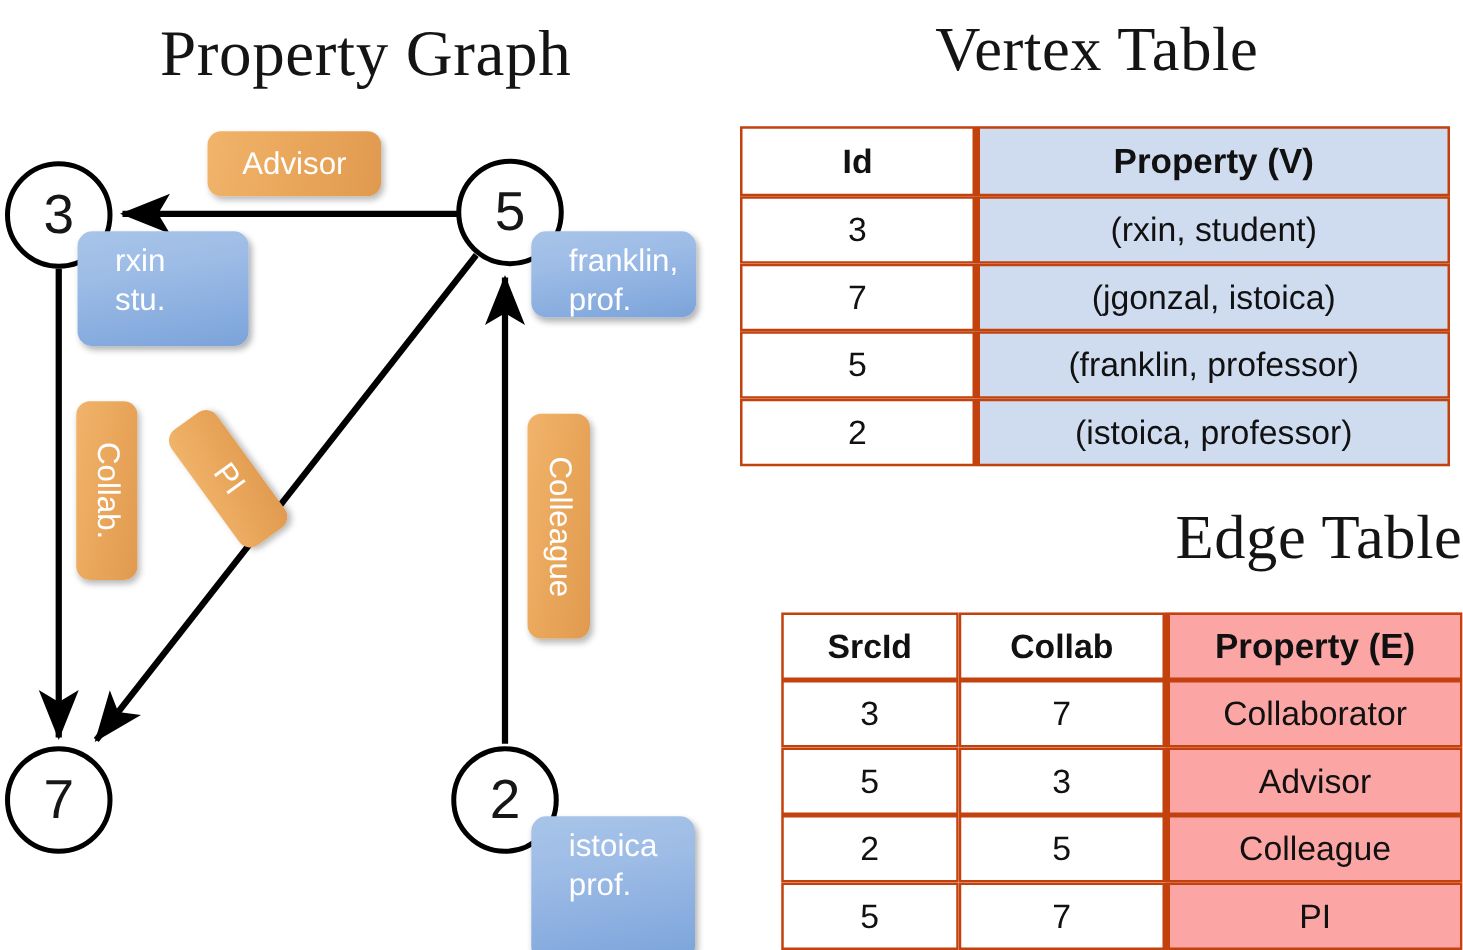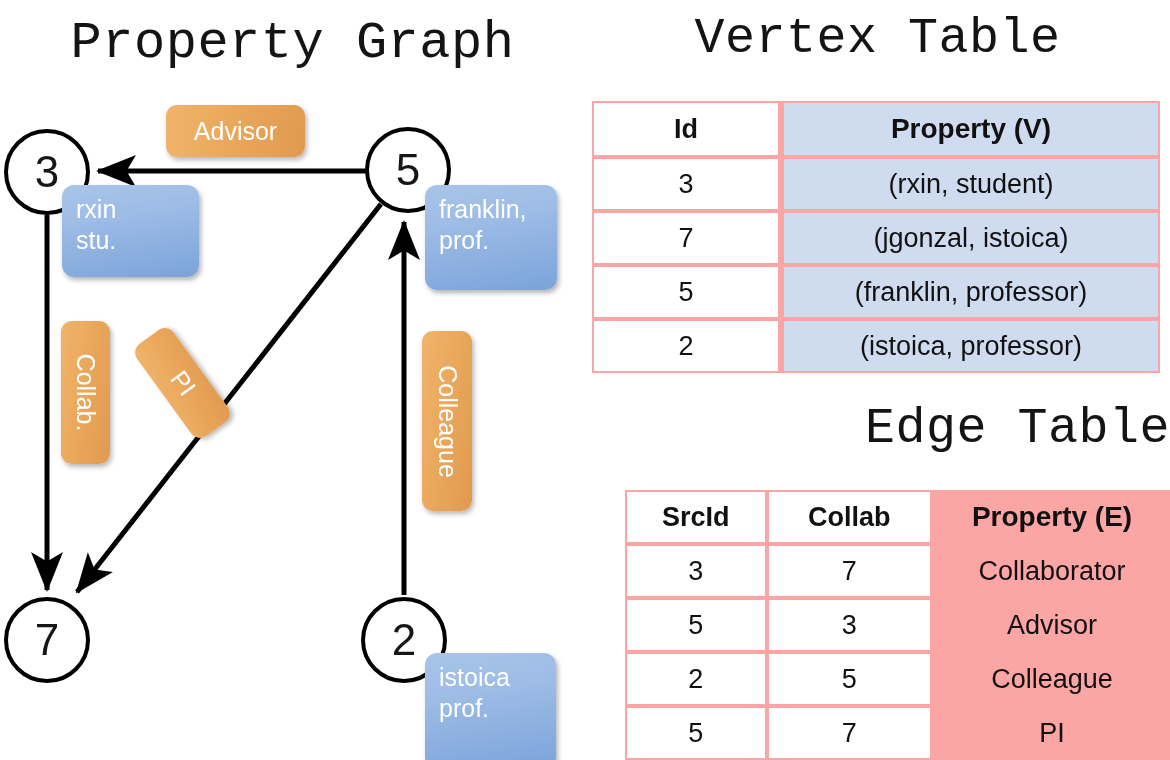--- a/index.html
+++ b/index.html
@@ -11,21 +11,21 @@
     width: 1170px; height: 760px;
     position: relative;
     overflow: hidden;
     font-family: "Liberation Sans", sans-serif;
     color: #111111;
   }
 
   
   .title {
     position: absolute;
-    font-family: Liberation Mono, monospace;
+    font-family: Liberation Serif, serif;
     font-weight: 300;
     color: #141414;
     letter-spacing: 0.5px;
     white-space: nowrap;
   }
   #title-property-graph { left: 0; top: 14px; width: 585px; text-align: center; font-size: 52px; }
   #title-vertex-table   { left: 585px; top: 10px; width: 585px; text-align: center; font-size: 50px; }
   #title-edge-table     { left: 585px; top: 400px; width: 585px; text-align: right; font-size: 50px; }
 
   
@@ -61,26 +61,26 @@
 
   
   .prop-box {
     position: absolute;
     border-radius: 12px;
     background: linear-gradient(170deg, #a8c4e8 0%, #9dbce6 35%, #7ba3da 100%);
     box-shadow: 2px 3px 5px rgba(0,0,0,0.30);
     color: #ffffff;
     font-size: 25px;
     font-weight: 300;
-    padding: 9px 14px;
+    padding: 9px 30px;
     line-height: 1.22;
     z-index: 4;
   }
   #prop-rxin     { left: 62px;  top: 185px; width: 137px; height: 92px; }
-  #prop-franklin { left: 425px; top: 185px; width: 132px; height: 105px; }
+  #prop-franklin { left: 425px; top: 185px; width: 132px; height: 69px; }
   #prop-jgonzal  { left: 62px;  top: 653px; width: 137px; height: 92px; }
   #prop-istoica  { left: 425px; top: 653px; width: 131px; height: 116px; }
 
   
   .edge-label {
     position: absolute;
     border-radius: 11px;
     background: linear-gradient(100deg, #f0b46a 0%, #eaa85d 45%, #e09a4f 100%);
     box-shadow: 2px 3px 5px rgba(0,0,0,0.28);
     color: #ffffff;
@@ -104,21 +104,21 @@
   }
 
   
   .tbl {
     position: absolute;
     border-collapse: separate;
     border-spacing: 0;
     font-family: "Liberation Sans", sans-serif;
   }
   .tbl td {
-    border: 2px solid #fca5a5;
+    border: 2px solid #c2410c;
     text-align: center;
     font-weight: 300;
     color: #111;
     padding: 0;
   }
   .tbl td.hdr { font-weight: bold; }
 
   
   #vertex-table { left: 592px; top: 101px; }
   #vertex-table td { height: 54px; font-size: 27px; }

